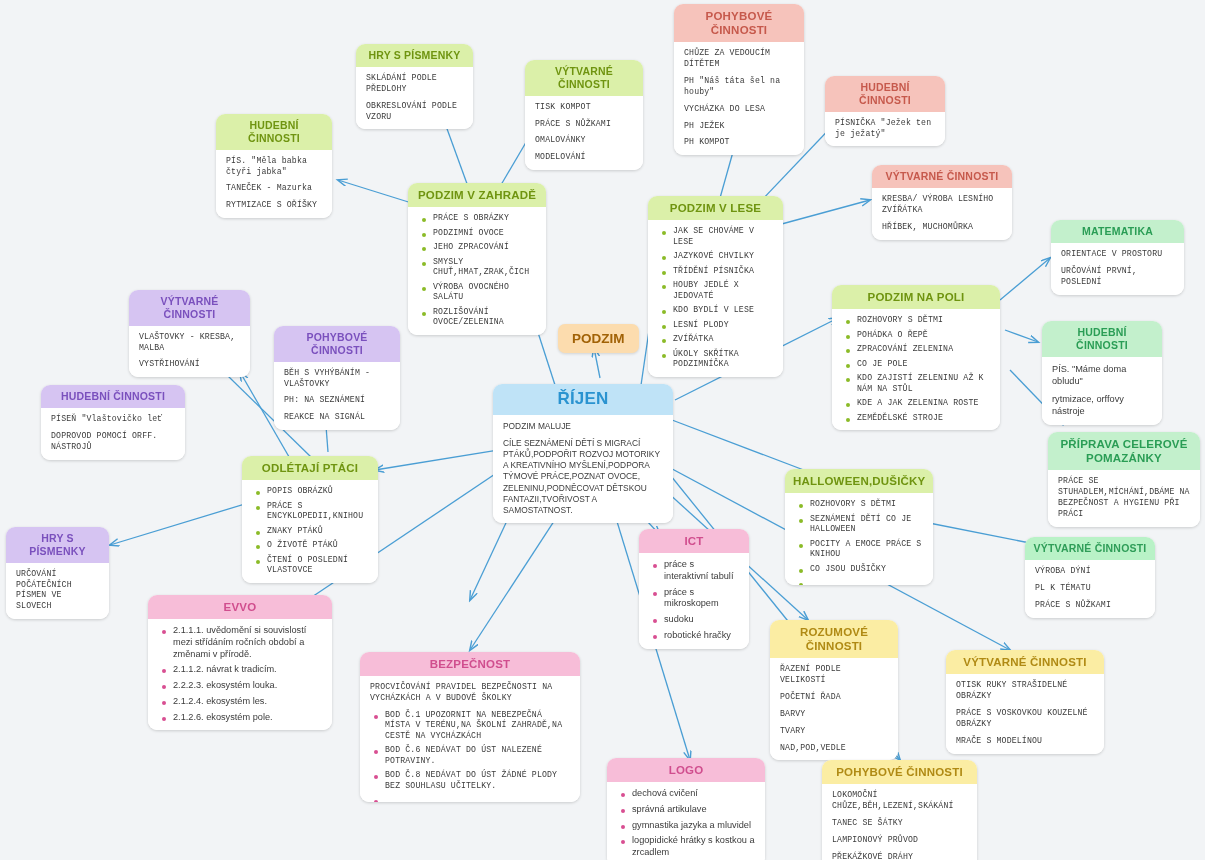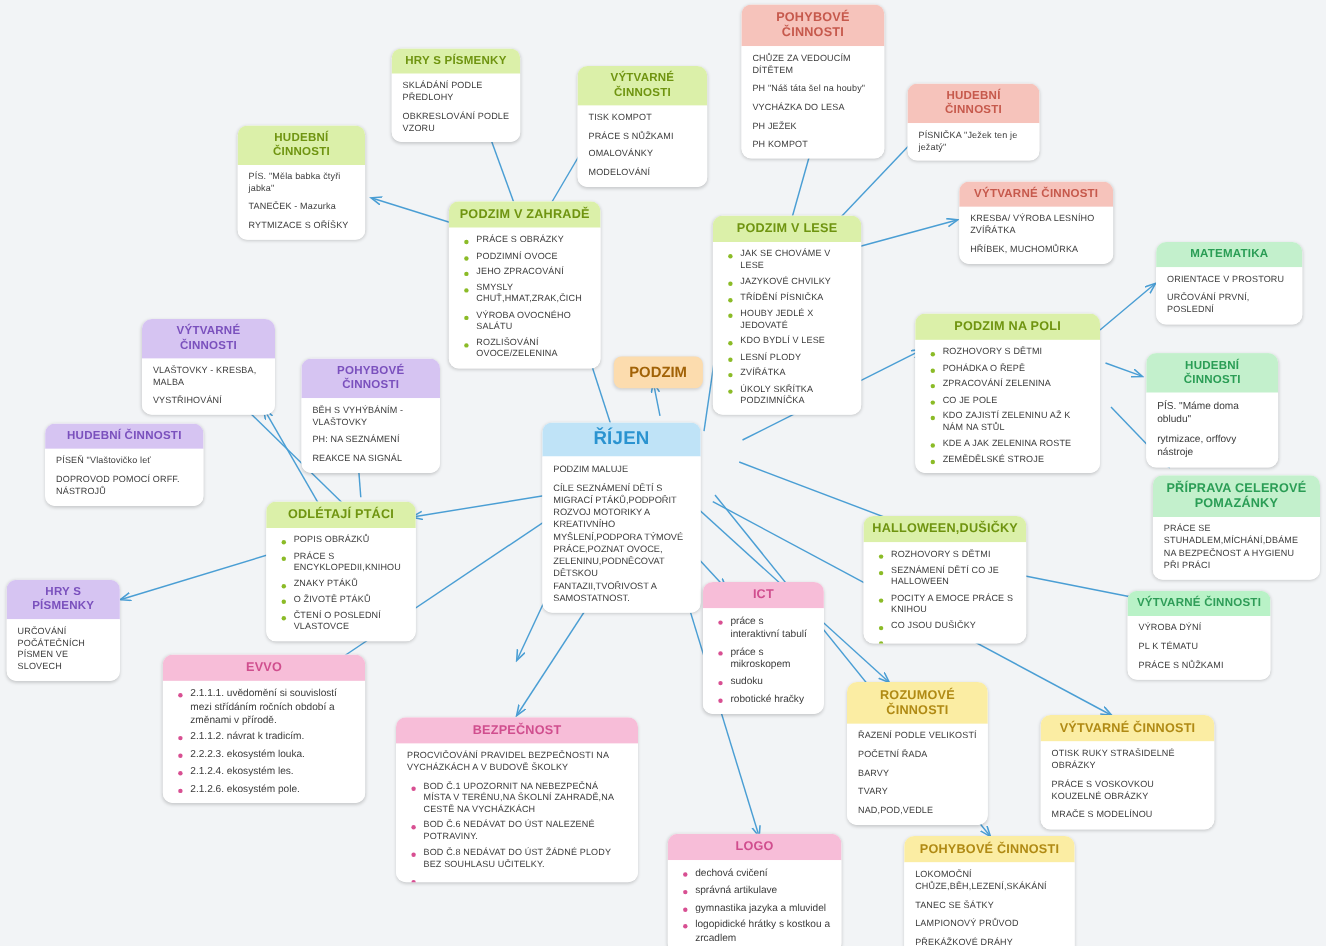--- a/index.html
+++ b/index.html
@@ -71,21 +71,21 @@
   .p-pgreen .hdr { background: #b9f2c7; color: #2f9d58; }
   .p-red    .hdr { background: #f6c3bb; color: #c6594c; }
   .p-purple .hdr { background: #d6c4f2; color: #7a50bd; }
   .p-pink   .hdr { background: #f7bdd8; color: #d04e8e; }
   .p-yellow .hdr { background: #fbeda3; color: #b08a14; }
 
   .p-green li:before   { background: #8bbb27; }
   .p-pink li:before    { background: #d84f92; }
 
   
-  .t-caps .body { color: #3b3b3b; font-size: 8.2px; letter-spacing: 0.15px; }
+  .t-caps .body { color: #3b3b3b; font-size: 8.2px; letter-spacing: 0.15px; font-family: Liberation Mono, monospace; }
   .t-low  .body { color: #3b3b3b; font-size: 9.2px; }
   .hdr.h-sm  { font-size: 10.5px; }
   .hdr.h-md  { font-size: 11.5px; }
 
   
   .pill {
     position: absolute;
     background: #fcdcae;
     color: #a16207;
     border-radius: 7px;
@@ -144,21 +144,21 @@
       <path d="M312,458 L185,334"></path>
       <path d="M328,452 L322,374"></path>
       <path d="M258,500 L110,545"></path>
 
       <path d="M924,522 L1040,545"></path>
     </g>
   </svg>
 
   <div class="pill" style="left:558px; top:324px;">PODZIM</div>
 
-  <div class="node root p-blue" style="left:493px; top:384px; width:144px;">
+  <div class="node root p-blue" style="left:493px; top:384px; width:180px;">
     <div class="hdr">ŘÍJEN</div>
     <div class="body">
       <p>PODZIM MALUJE</p>
       <p>CÍLE  SEZNÁMENÍ DĚTÍ S MIGRACÍ PTÁKŮ,PODPOŘIT ROZVOJ MOTORIKY A KREATIVNÍHO MYŠLENÍ,PODPORA TÝMOVÉ PRÁCE,POZNAT OVOCE, ZELENINU,PODNĚCOVAT DĚTSKOU FANTAZII,TVOŘIVOST A SAMOSTATNOST.</p>
     </div>
   </div>
 
   <div class="node p-red t-caps" style="left:674px; top:4px; width:130px;">
     <div class="hdr h-md">POHYBOVÉ ČINNOSTI</div>
     <div class="body">

